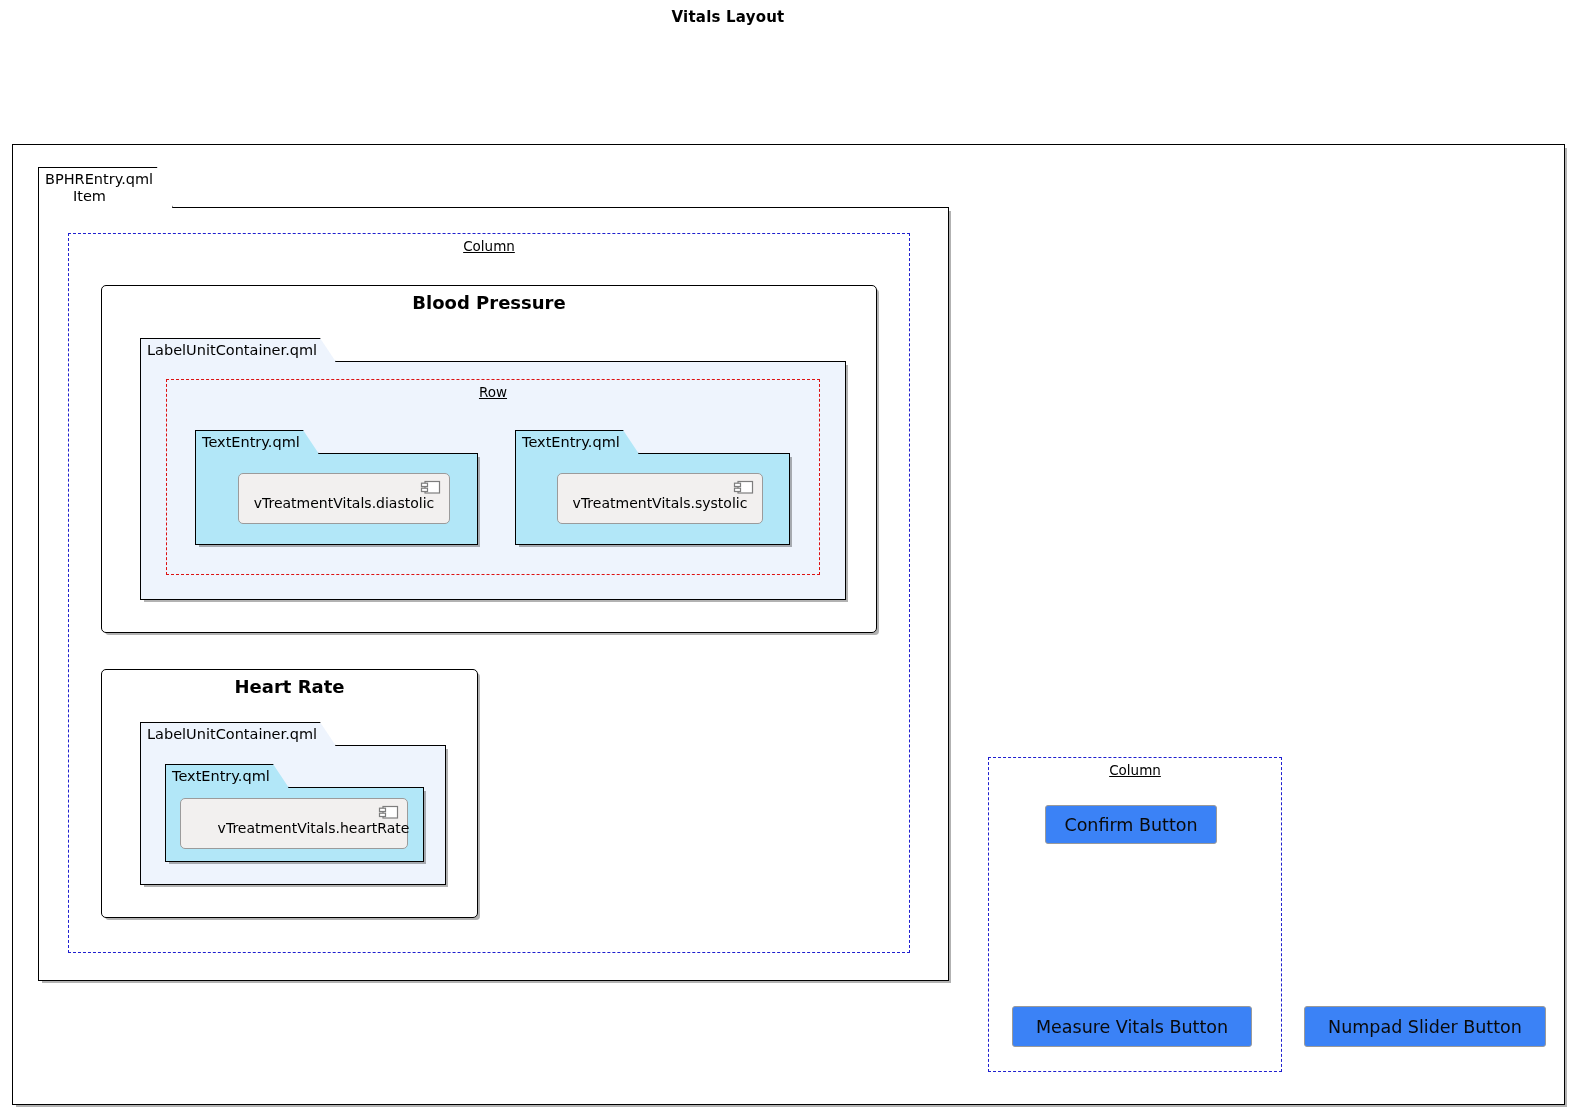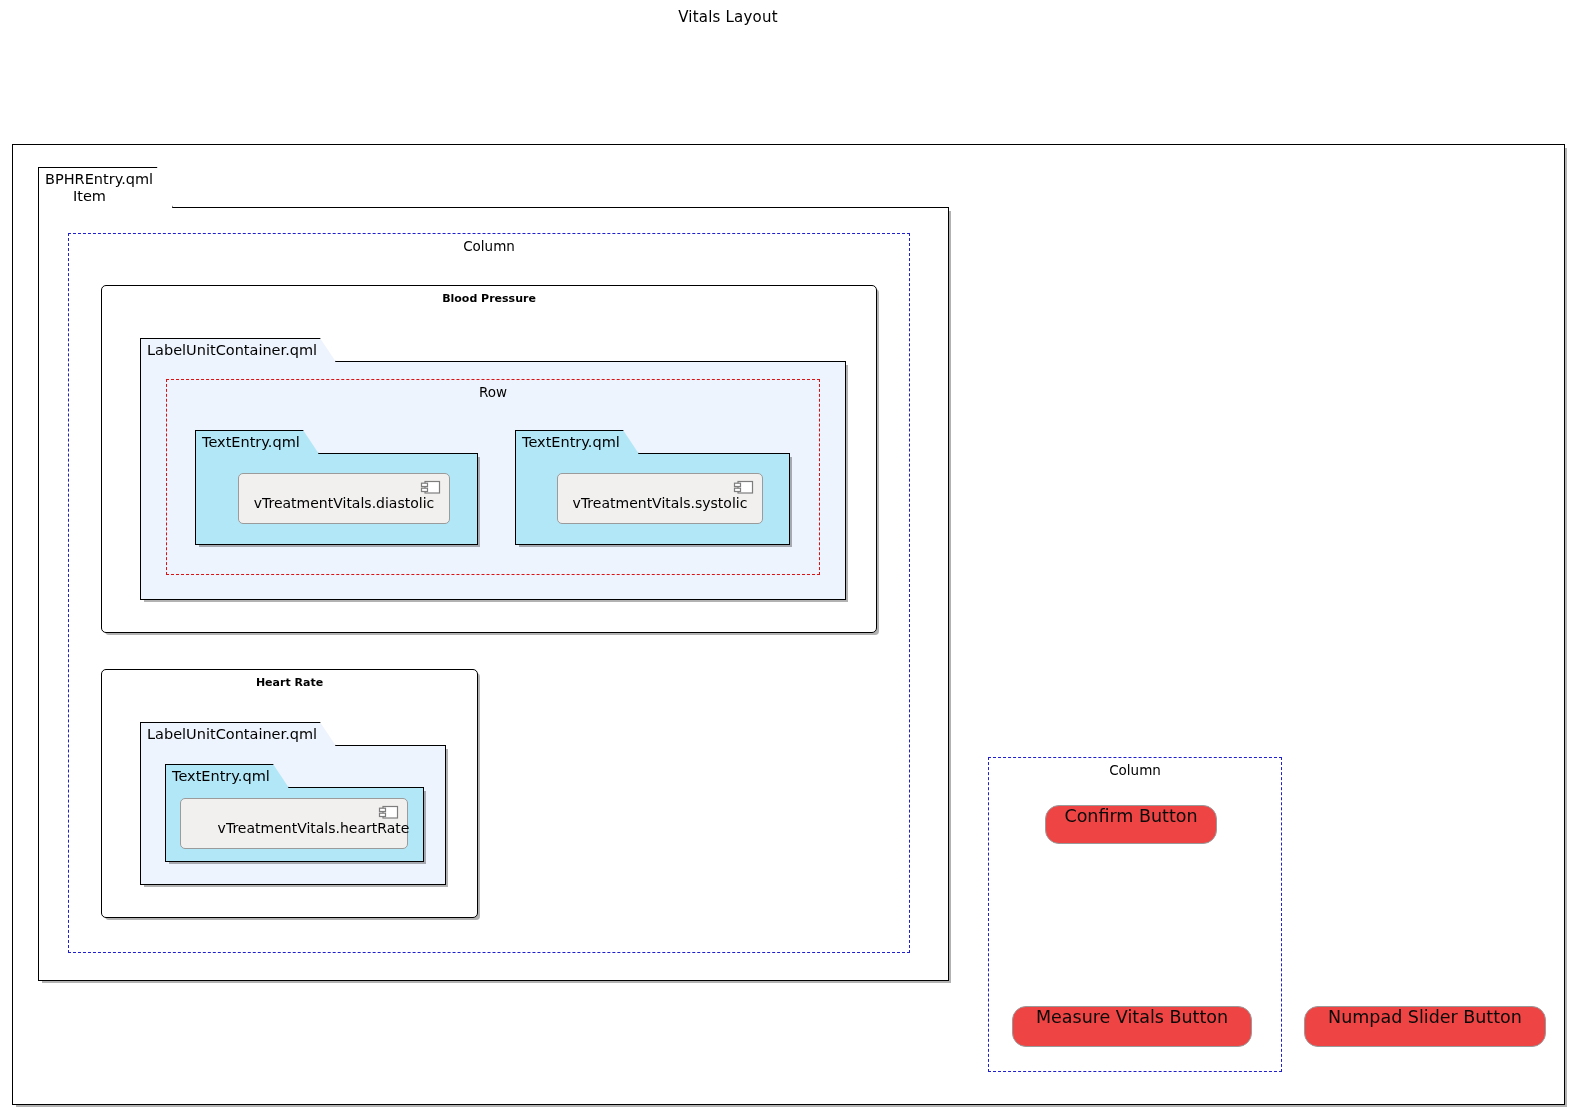--- a/index.html
+++ b/index.html
@@ -18,21 +18,21 @@
   }
 
   
   #diagram-title {
     position: absolute;
     left: 0;
     top: 8px;
     width: 1456px;
     text-align: center;
     font-size: 15px;
-    font-weight: normal;
+    font-weight: bold;
     letter-spacing: 0.2px;
   }
 
   
   .pkg { position: absolute; box-sizing: border-box; }
   .pkg > .pkg-body {
     position: absolute;
     left: 0;
     box-sizing: border-box;
     border: 1.6px solid #000000;
@@ -71,37 +71,38 @@
     box-sizing: border-box;
     border: 1.6px solid #000000;
     border-radius: 5px;
     background: #ffffff;
     box-shadow: 3px 3px 0 -1px rgba(0,0,0,0.30);
   }
   .rect-group > .group-title {
     position: absolute;
     left: 0; right: 0; top: 6px;
     text-align: center;
-    font-size: 11px;
+    font-size: 18px;
     font-weight: bold;
   }
 
   
   .frame {
     position: absolute;
     box-sizing: border-box;
     background: transparent;
   }
   .frame.blue  { border: 1.6px dashed #1f1fcf; }
   .frame.red   { border: 1.6px dashed #dd1111; }
   .frame > .frame-title {
     position: absolute;
     left: 0; right: 0; top: 4px;
     text-align: center;
     font-size: 13.5px;
+    text-decoration: underline;
   }
 
   
   .component {
     position: absolute;
     box-sizing: border-box;
     border: 1.3px solid #9b9b9b;
     border-radius: 5px;
     background: #f2f0ef;
     display: flex;
@@ -117,23 +118,24 @@
     top: 6px;
     width: 21px;
     height: 15px;
   }
 
   
   .btn {
     position: absolute;
     box-sizing: border-box;
     border: 1.3px solid #9a9a9a;
-    border-radius: 14px;
-    background: #ef4444;
+    border-radius: 3px;
+    background: #3b82f6;
     display: flex;
+    align-items: center;
     justify-content: center;
     font-size: 17.5px;
     color: #0a0a0a;
     white-space: nowrap;
   }
 </style>
 </head>
 <body>
 
 <div id="diagram-title">Vitals Layout</div>

